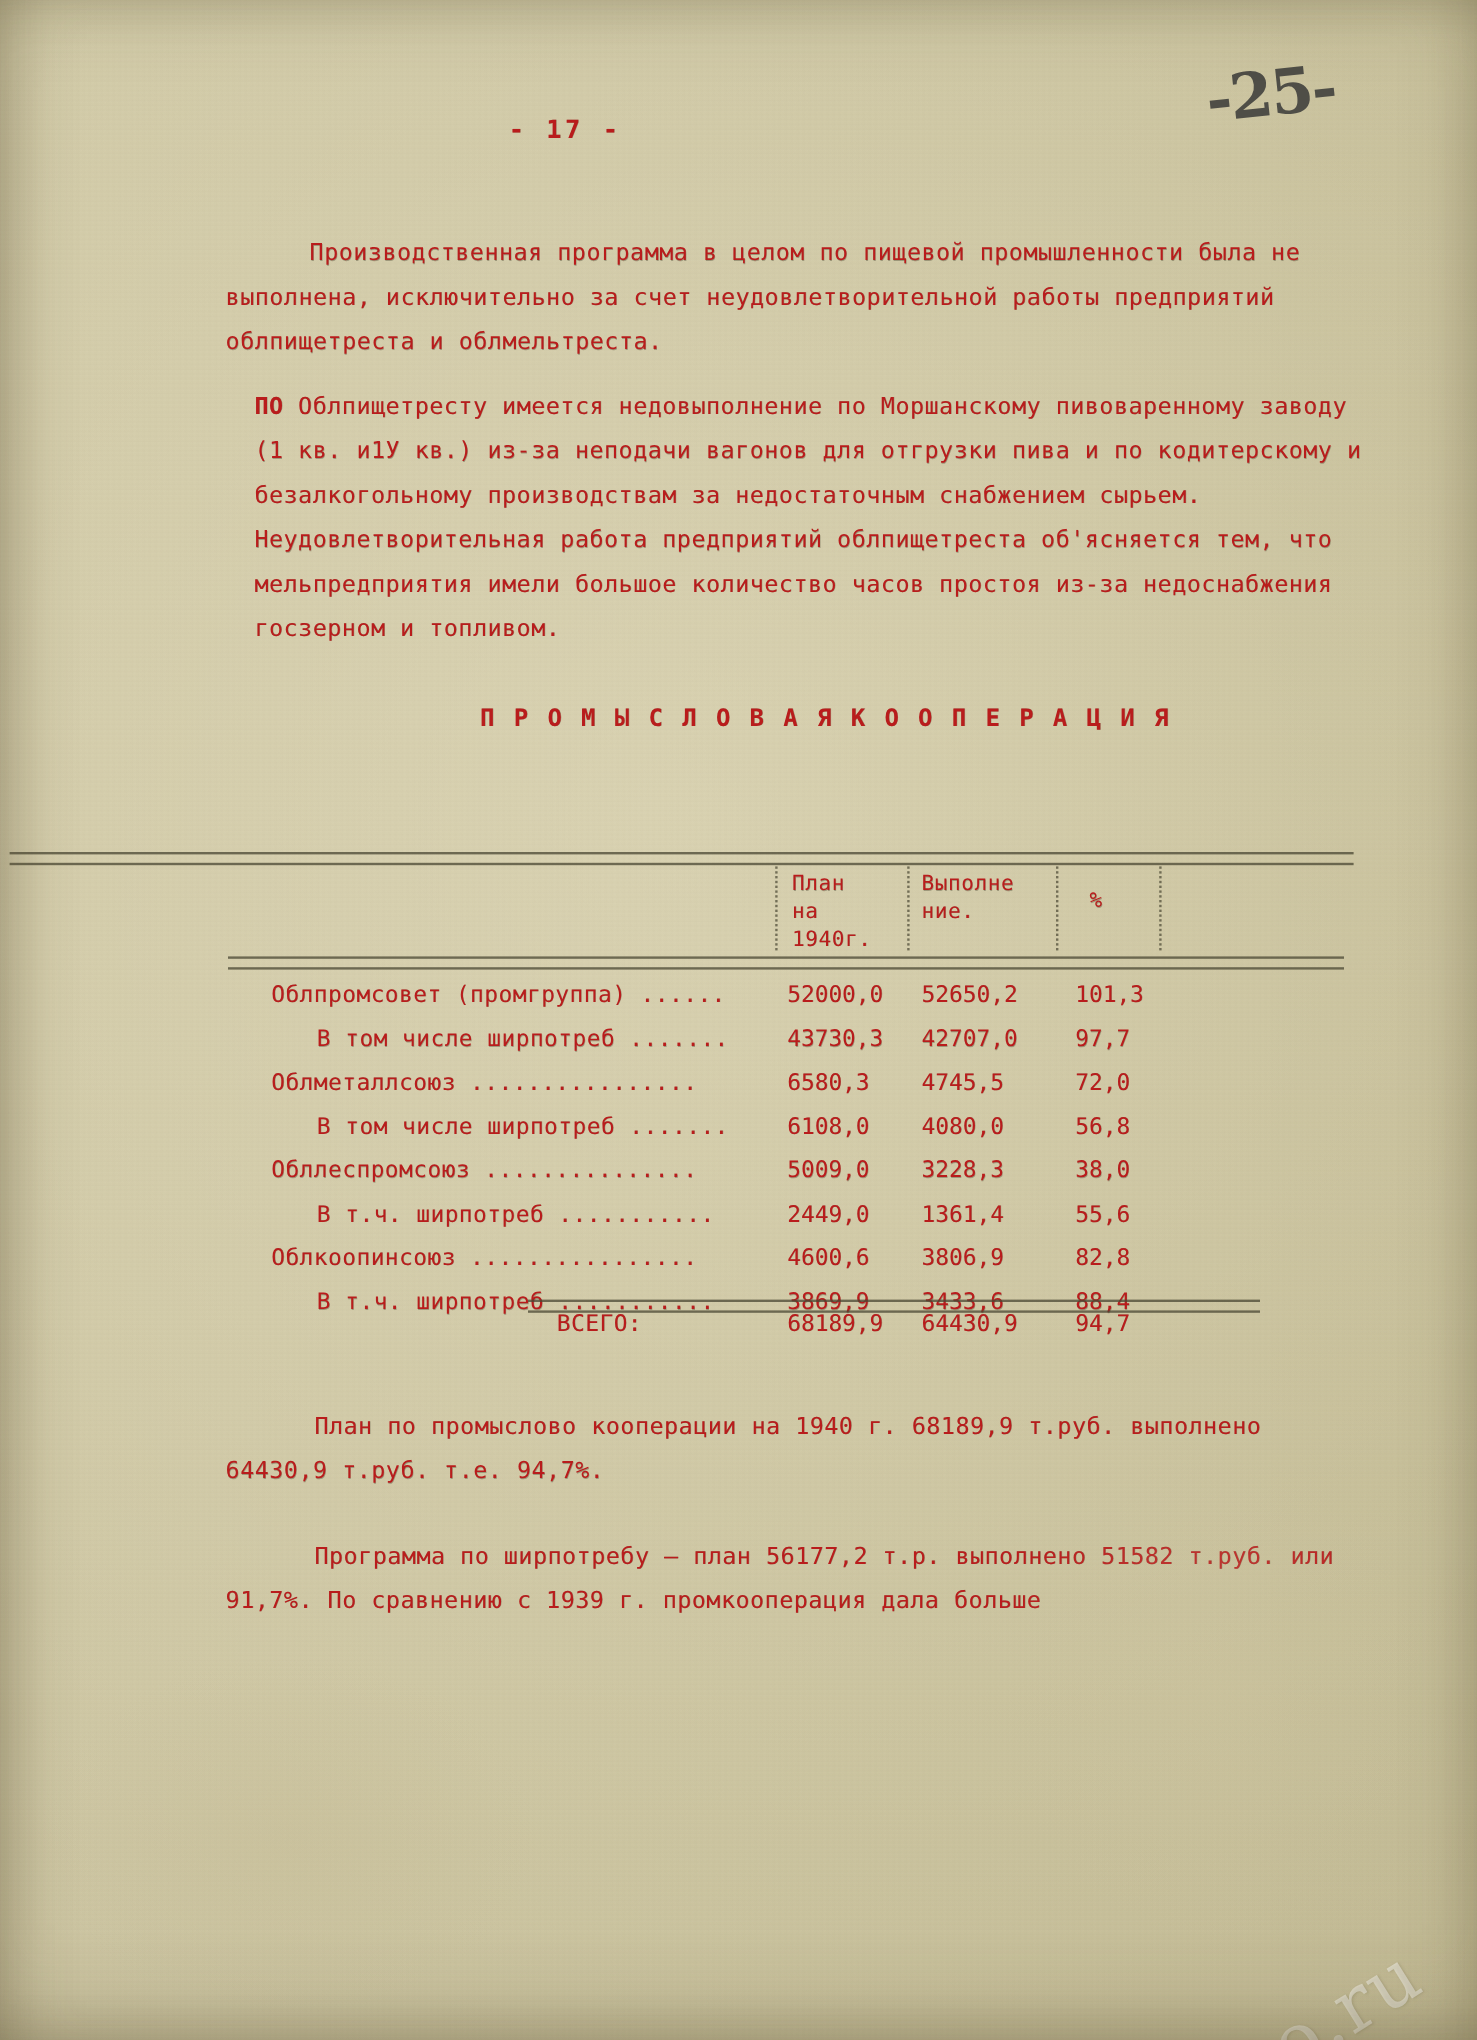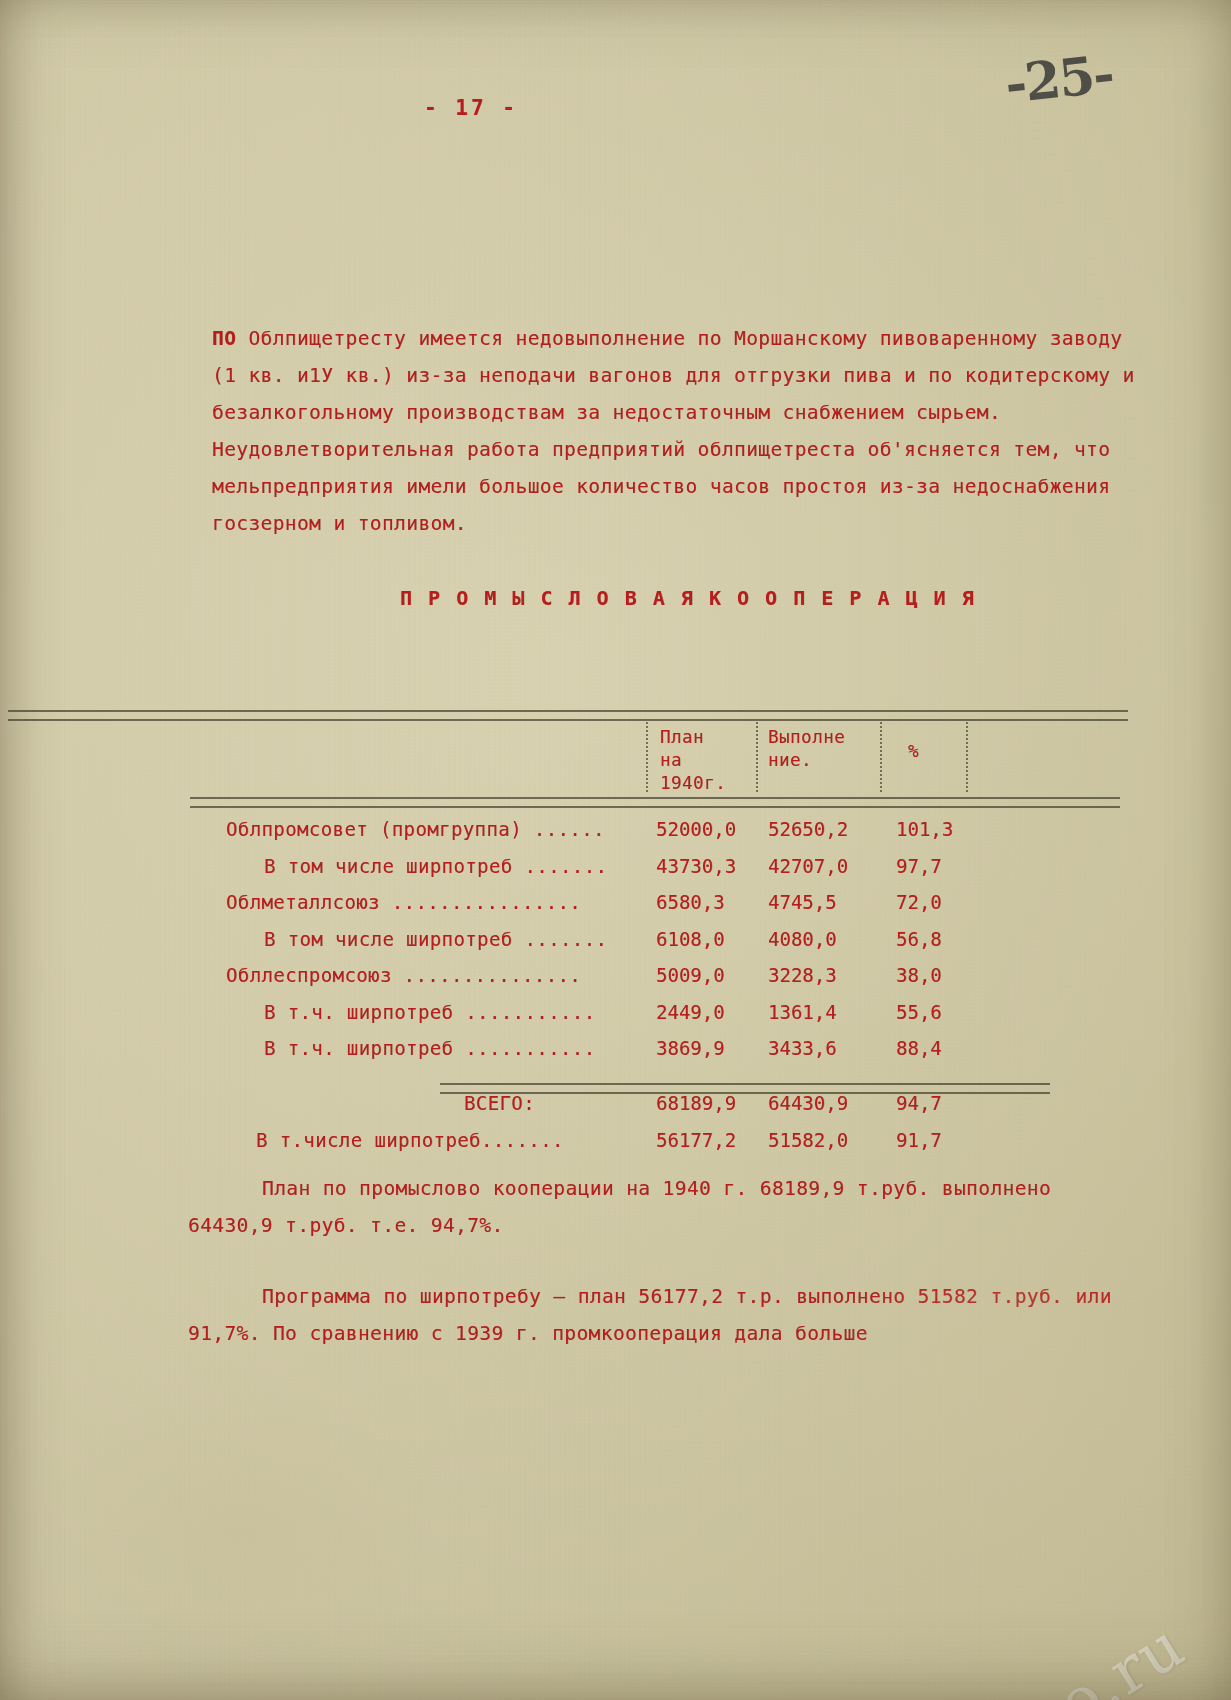--- a/index.html
+++ b/index.html
@@ -215,20 +215,21 @@
 <body>
 
 <div class="paper"></div>
 <div class="grain"></div>
 
 <div class="content">
 
   <div class="typed page-number">- 17 -</div>
   <div class="archive-stamp">-25-</div>
 
+  <div class="typed para" id="para1">Производственная программа в целом по пищевой промышленности была не выполнена, исключительно за счет неудовлетворительной работы предприятий облпищетреста и облмельтреста.</div>
 
   <div class="typed para" id="para2"><span class="lead">ПО</span><span> Облпищетресту имеется недовыполнение по Моршанскому пивоваренному заводу (1 кв. и1У кв.) из-за неподачи вагонов для отгрузки пива и по кодитерскому и безалкогольному производствам за недостаточным снабжением сырьем. Неудовлетворительная работа предприятий облпищетреста об'ясняется тем, что мельпредприятия имели большое количество часов простоя из-за недоснабжения госзерном и топливом.</span></div>
 
   <div class="ghost">&nbsp;</div>
 
   <div class="typed section-title">П Р О М Ы С Л О В А Я    К О О П Е Р А Ц И Я</div>
 
 
   <div class="rule-double" id="rule-top"></div>
 
@@ -281,40 +282,40 @@
         <span class="r-fact">3228,3</span>
         <span class="r-pct">38,0</span>
       </div>
       <div class="row">
         <span class="r-label indent">В т.ч. ширпотреб ...........</span>
         <span class="r-plan">2449,0</span>
         <span class="r-fact">1361,4</span>
         <span class="r-pct">55,6</span>
       </div>
       <div class="row">
+        <span class="r-label">Облкоопинсоюз ................</span>
+        <span class="r-plan">4600,6</span>
+        <span class="r-fact">3806,9</span>
+        <span class="r-pct">82,8</span>
+      </div>
+      <div class="row">
         <span class="r-label indent">В т.ч. ширпотреб ...........</span>
         <span class="r-plan">3869,9</span>
         <span class="r-fact">3433,6</span>
         <span class="r-pct">88,4</span>
       </div>
     </div>
 
     <div class="totals">
       <div class="row">
         <span class="r-label" id="total-label">ВСЕГО:</span>
         <span class="r-plan">68189,9</span>
         <span class="r-fact">64430,9</span>
         <span class="r-pct">94,7</span>
       </div>
-      <div class="row">
-        <span class="r-label" id="sub-label">В т.числе ширпотреб.......</span>
-        <span class="r-plan">56177,2</span>
-        <span class="r-fact">51582,0</span>
-        <span class="r-pct">91,7</span>
-      </div>
     </div>
   </div>
 
   <div class="rule-double" id="rule-head"></div>
   <div class="rule-double" id="rule-total"></div>
 
   <div class="typed para" id="para4">План по промыслово кооперации на 1940 г. 68189,9 т.руб. выполнено 64430,9 т.руб. т.е. 94,7%.</div>
   <div class="typed para" id="para5">Программа по ширпотребу – план 56177,2 т.р. выполнено 51582 т.руб. или 91,7%. По сравнению с 1939 г. промкооперация дала больше</div>
 
   <div class="blob" id="blob1"></div>

